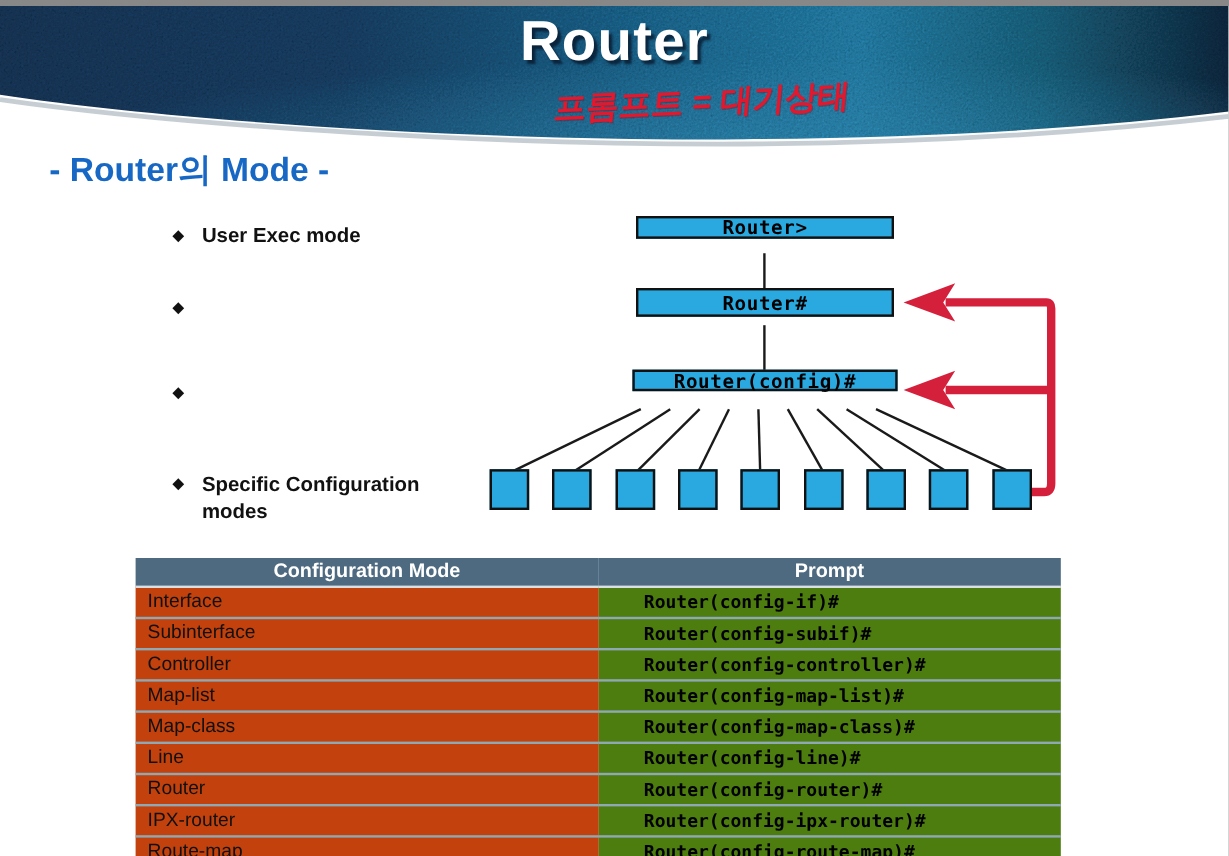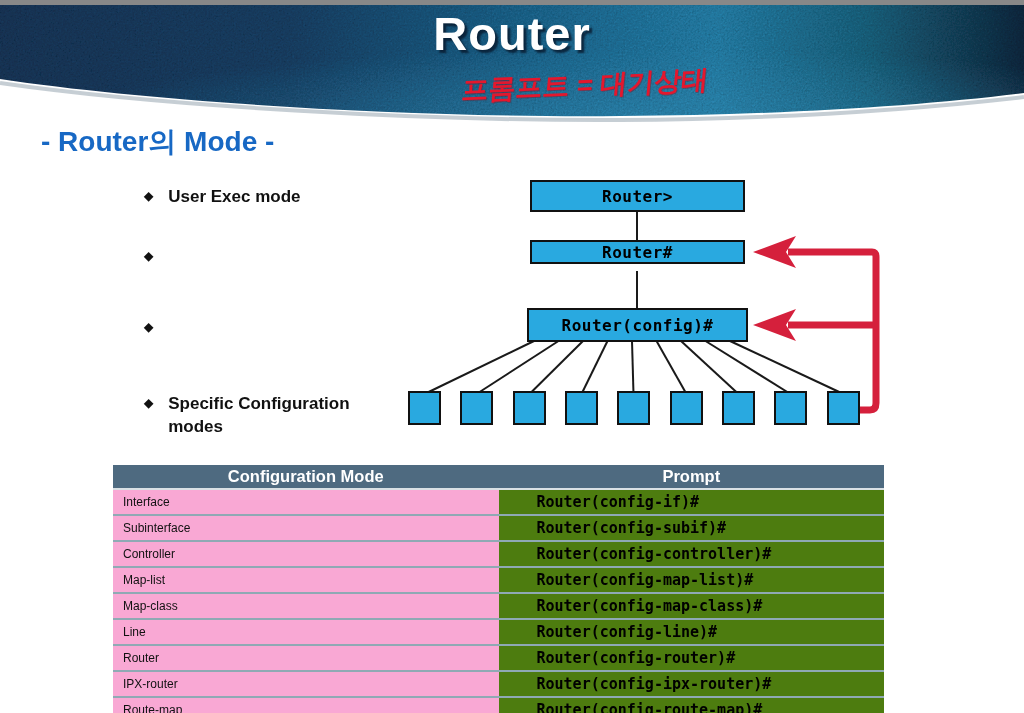--- a/index.html
+++ b/index.html
@@ -41,44 +41,44 @@
   .bullet.b2{top:241px;}
   .bullet.b3{top:312px;}
   .bullet.b4{top:388px;}
   .cyan-box{
     position:absolute;box-sizing:border-box;
     background:var(--box-cyan,#29a9e0);border:2px solid #111;
     display:flex;align-items:center;justify-content:center;
     font-family:"DejaVu Sans Mono","Liberation Mono",monospace;
     font-weight:bold;font-size:16px;color:#000;letter-spacing:0.5px;
   }
-  .mode-box-1{left:530px;top:175px;width:215px;height:32px;}
+  .mode-box-1{left:530px;top:175px;width:215px;height:19px;}
   .mode-box-2{left:530px;top:235px;width:215px;height:24px;}
-  .mode-box-3{left:527px;top:303px;width:221px;height:34px;}
+  .mode-box-3{left:527px;top:303px;width:221px;height:18px;}
   .mini-box{
     position:absolute;top:386px;width:33px;height:34px;box-sizing:border-box;
     background:var(--box-cyan,#29a9e0);border:2px solid #111;
   }
   
   .config-table{
     position:absolute;left:113px;top:460px;width:771px;
     border-collapse:collapse;table-layout:fixed;
   }
   .config-table th{
     background:var(--table-header-bg,#4e6a80);color:#fff;
     font-size:16.5px;font-weight:bold;text-align:center;
     height:23px;padding:0;border-bottom:2px solid #d9e0e4;
   }
   .config-table td{height:24px;padding:0;}
   .config-table tr{border-top:2px solid #8fa9b4;}
   .config-table tr.hdr{border-top:none;}
   .config-table tbody tr:last-child{border-bottom:2px solid #0f766e;}
   .mode-cell{
-    background:#f9a8d4;width:260px;padding-left:10px !important;
-    font-size:12px;color:#111;
+    background:#c2410c;width:260px;padding-left:10px !important;
+    font-size:16px;color:#111;
   }
   .prompt-cell{
     background:#4d7c0f;padding-left:38px !important;
     font-family:"DejaVu Sans Mono","Liberation Mono",monospace;
     font-weight:bold;font-size:15px;color:#000;
   }
 </style>
 </head>
 <body>
 

